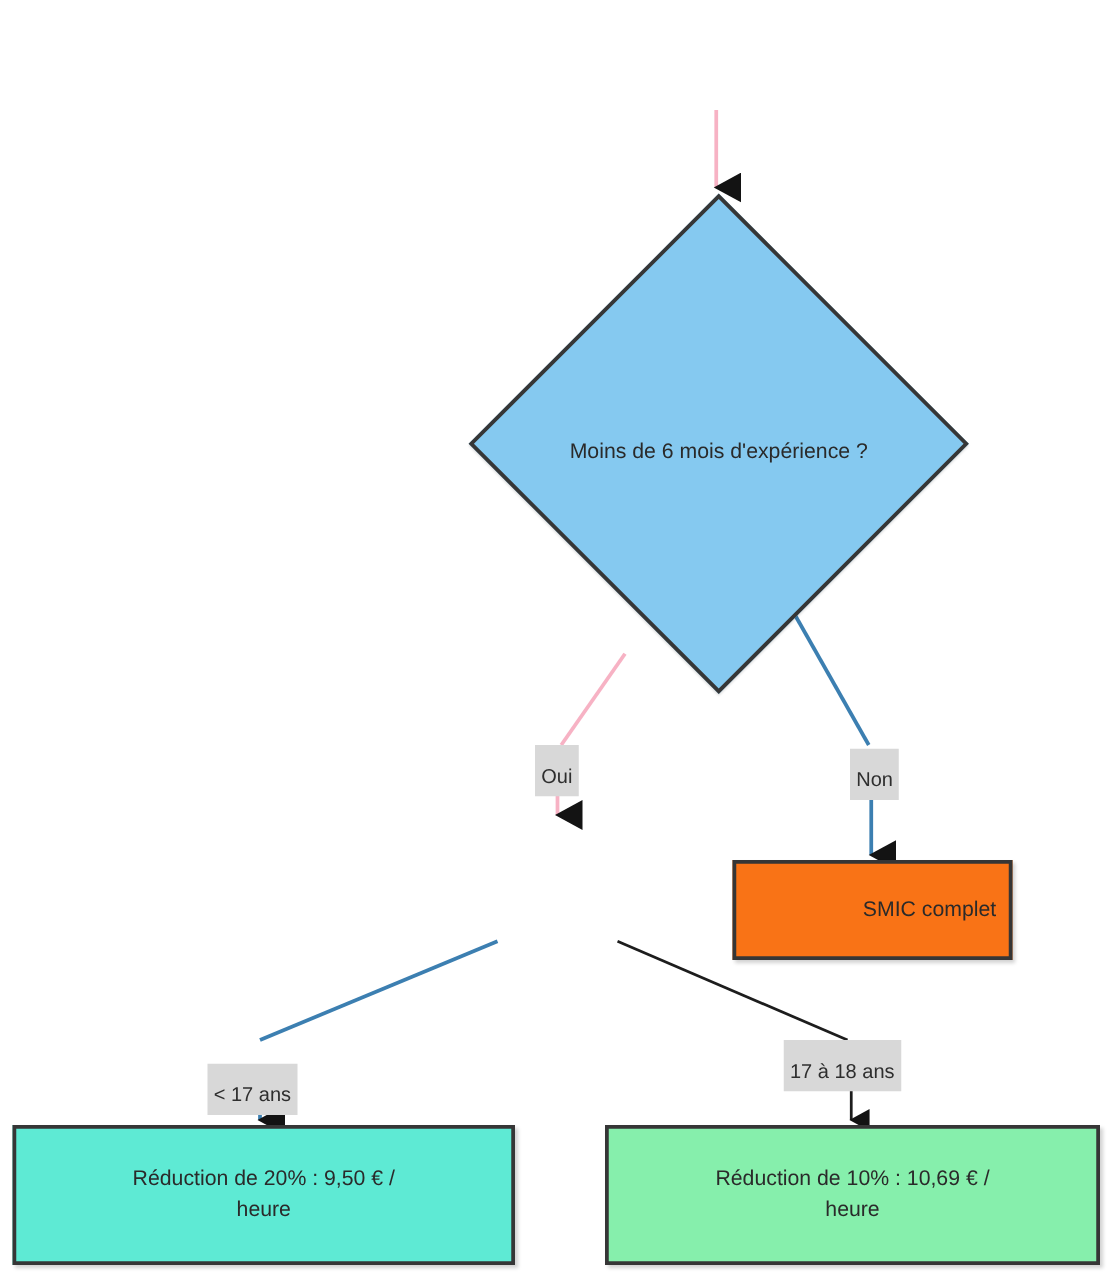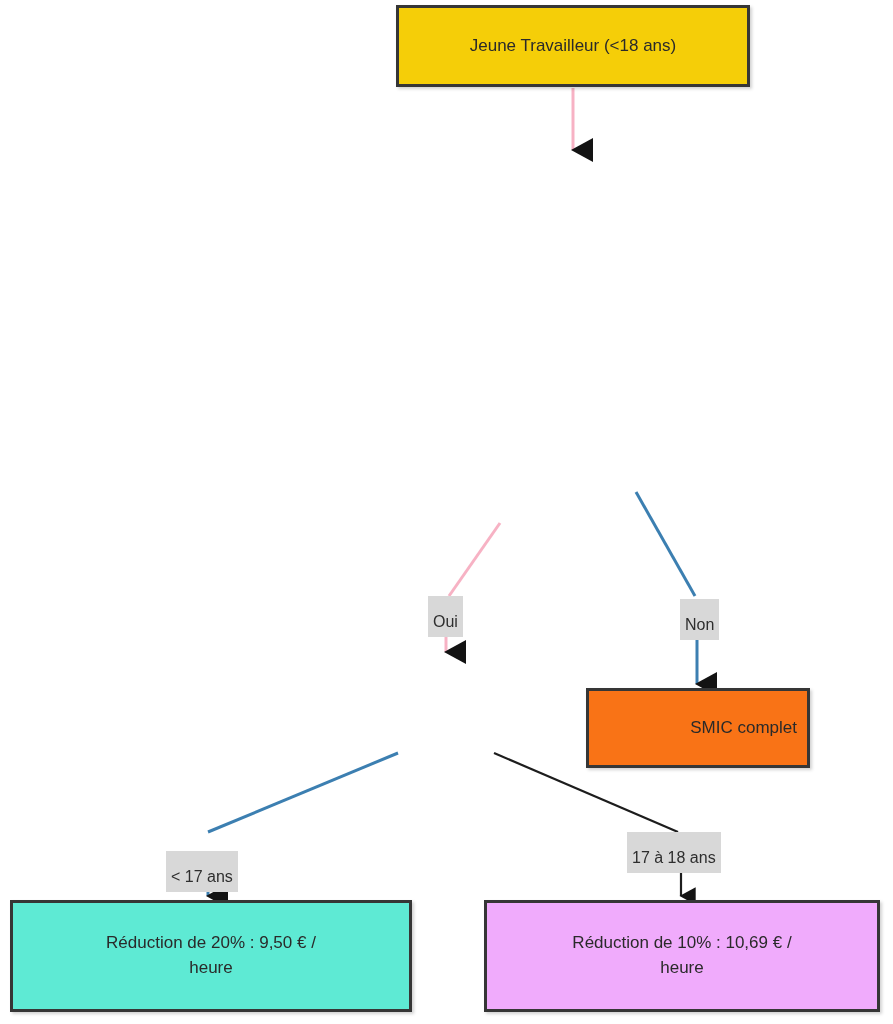--- a/index.html
+++ b/index.html
@@ -158,39 +158,40 @@
 
     <line x1="398" y1="753" x2="208" y2="832" stroke="#3c7fb1" stroke-width="3"></line>
 
     <line x1="208" y1="864" x2="208" y2="896" stroke="#3c7fb1" stroke-width="3" marker-end="url(#arrow-blue)"></line>
 
     <line x1="494" y1="753" x2="678" y2="832" stroke="#1d1d1d" stroke-width="2.2"></line>
 
     <line x1="681" y1="864" x2="681" y2="896" stroke="#1d1d1d" stroke-width="2.2" marker-end="url(#arrow-black)"></line>
   </svg>
 
-  <div class="node rect-node" id="node-young" style="background: rgb(245, 206, 8);">
-    <span class="label">Jeune Travailleur (&lt;18 ans)</span>
-  </div>
-
+
+  <div class="diamond-node" id="node-experience">
+    <div class="dshape" style="background: rgb(133, 201, 240);"></div>
+    <div class="dtext">Moins de 6 mois d'expérience ?</div>
+  </div>
 
 
   <div class="node rect-node" id="node-smic" style="background: #f97316; justify-content: flex-end;">
     <span class="label">SMIC complet</span>
   </div>
 
   <div class="node rect-node" id="node-reduc20" style="background: #5eead4;">
     <span>
       <span>Réduction de 20% : 9,50 € /</span>
       <br>
       <span>heure</span>
     </span>
   </div>
 
-  <div class="node rect-node" id="node-reduc10" style="background: #f0abfc;">
+  <div class="node rect-node" id="node-reduc10" style="background: #86efac;">
     <span>
       <span>Réduction de 10% : 10,69 € /</span>
       <br>
       <span>heure</span>
     </span>
   </div>
 
   <div class="edge-label" id="label-oui">Oui</div>
 
   <div class="edge-label" id="label-non">Non</div>

